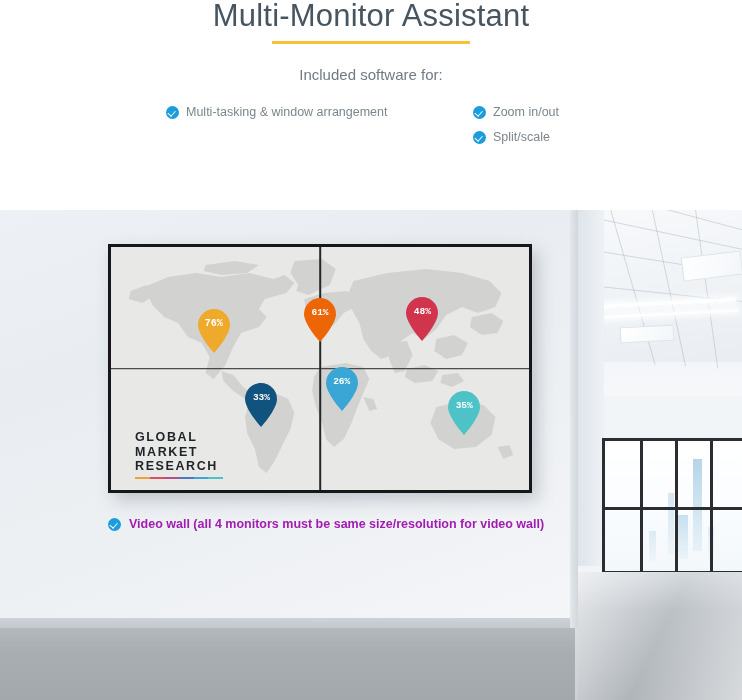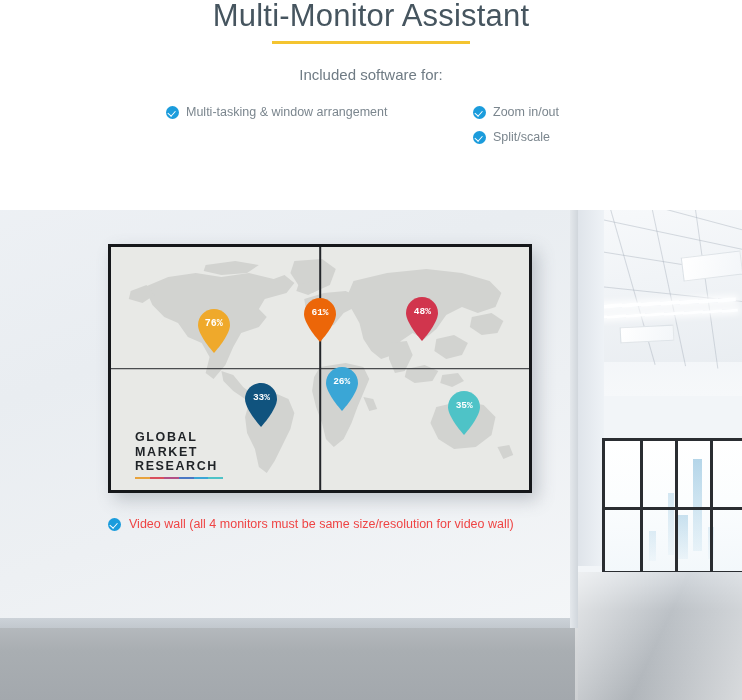--- a/index.html
+++ b/index.html
@@ -134,21 +134,21 @@
   .brand-line{
     font-size:12.5px;font-weight:700;letter-spacing:1.6px;color:#1f2327;
     line-height:14.5px;font-family:"Liberation Sans", sans-serif;
   }
   #brand-rule{display:flex;width:88px;height:2px;margin-top:3px;}
   #brand-rule span{flex:1;height:100%;}
 
   
   #caption{position:absolute;left:108px;top:351px;display:flex;align-items:center;z-index:6;}
   #caption .chk{margin-right:8px;width:13px;height:13px;}
-  #caption-label{font-size:12.5px;color:#ef4444;white-space:nowrap;line-height:14px;}
+  #caption-label{font-size:12.5px;color:#a21caf;white-space:nowrap;line-height:14px;font-weight:bold;}
 </style>
 </head>
 <body>
 
 <div id="page">
 
   <div id="header">
     <div id="title">Multi-Monitor Assistant</div>
     <div id="title-rule"></div>
     <div id="subtitle">Included software for:</div>

